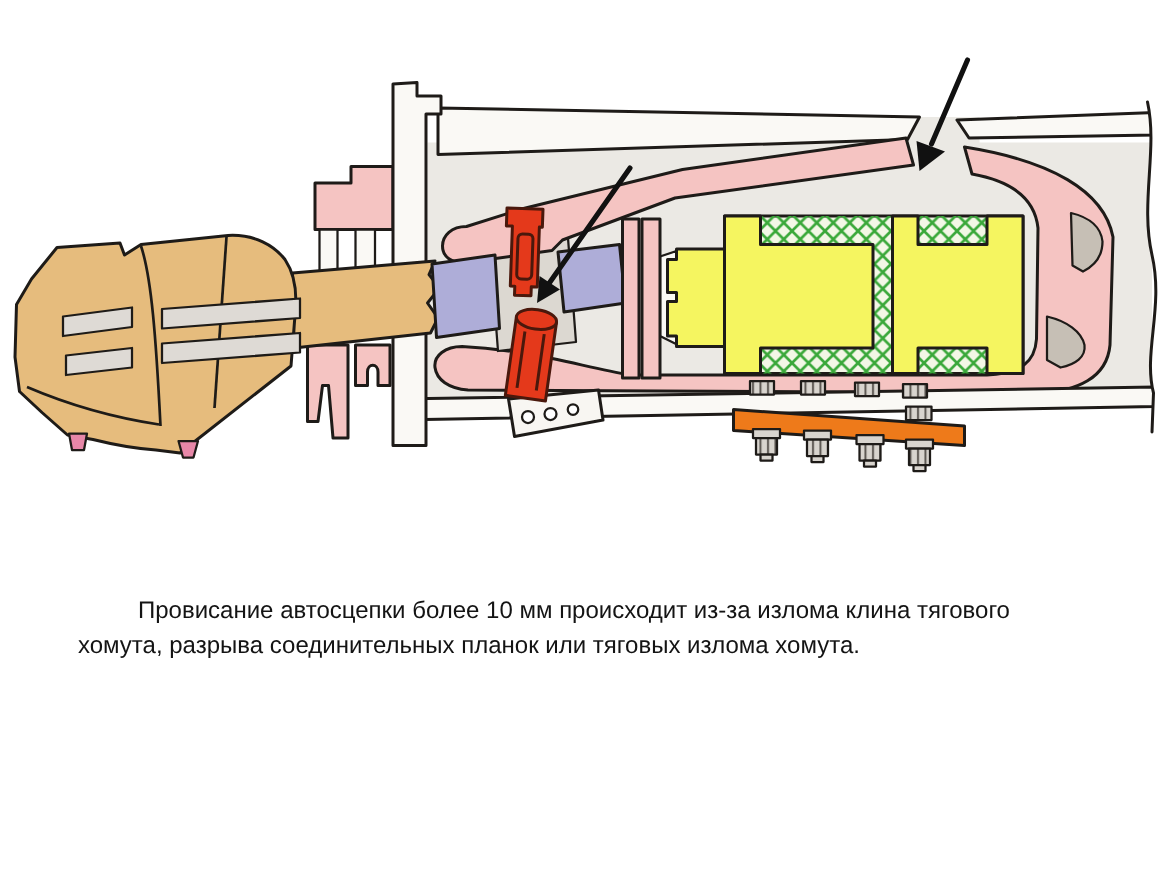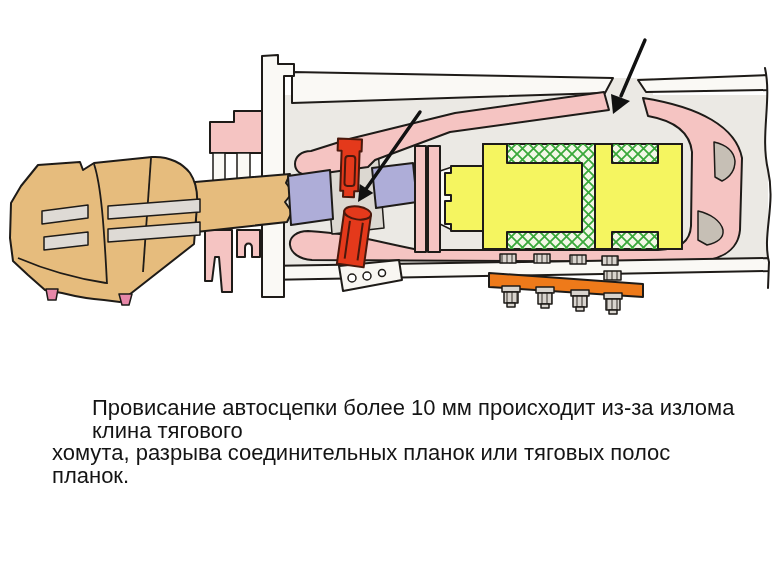--- a/index.html
+++ b/index.html
@@ -19,21 +19,21 @@
   .fR{fill:var(--wedge_red);}     .fO{fill:var(--support_plate_orange);}
   .fC{fill:var(--cutout_gray);}   .fS{fill:var(--slot_gray);}
   .fB{fill:var(--bolt_gray);}     .fBr{fill:var(--bracket_white);}
   .fHB{fill:var(--spring_hatch_bg);} .fPg{fill:var(--page_bg);}
   .fGp{fill:var(--wedge_backing_gray);} .fPk{fill:var(--pink_tab);}
   .fNone{fill:none;}
   .hatchStroke{stroke:var(--spring_hatch_green);stroke-width:1.8;}
   .arrowline{stroke:var(--arrow_black);stroke-width:3.4;fill:none;stroke-linecap:round;}
   .arrowhead{fill:var(--arrow_black);stroke:none;}
   .caption{position:absolute;left:52px;top:397px;width:700px;
-           font-size:22px;line-height:22.5px;color:#141414;}
+           font-size:16px;line-height:22.5px;color:#141414;}
   .cap-indent{padding-left:40px;}
 </style>
 </head>
 <body>
 
 <div id="stage">
 <svg width="780" height="585" viewBox="0 0 780 585">
   <defs>
     <pattern id="xhatch" width="11" height="11" patternUnits="userSpaceOnUse">
       <path d="M0,0 L11,11 M11,0 L0,11" fill="none" class="hatchStroke"></path>
@@ -172,15 +172,15 @@
     </g>
     <g>
       <path d="M420,112 L366,189" class="arrowline"></path>
       <polygon points="358,202 359.7,184 373.3,193" class="arrowhead"></polygon>
     </g>
   </g>
 </svg>
 
 <div class="caption">
   <div class="cap-indent">Провисание автосцепки более 10 мм происходит из-за излома клина тягового</div>
-  <div>хомута, разрыва соединительных планок или тяговых полос планок.</div>
+  <div>хомута, разрыва соединительных планок или тяговых излома хомута.</div>
 </div>
 </div>
 
 </body></html>

